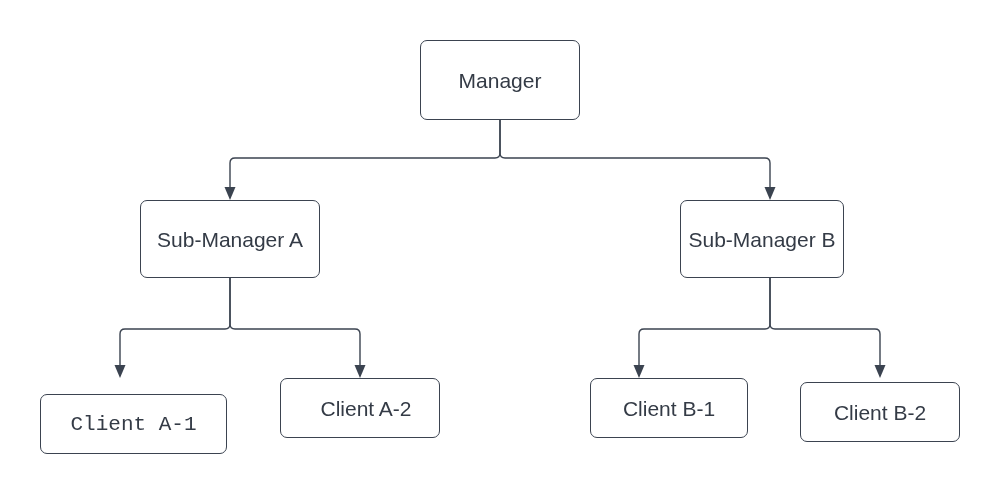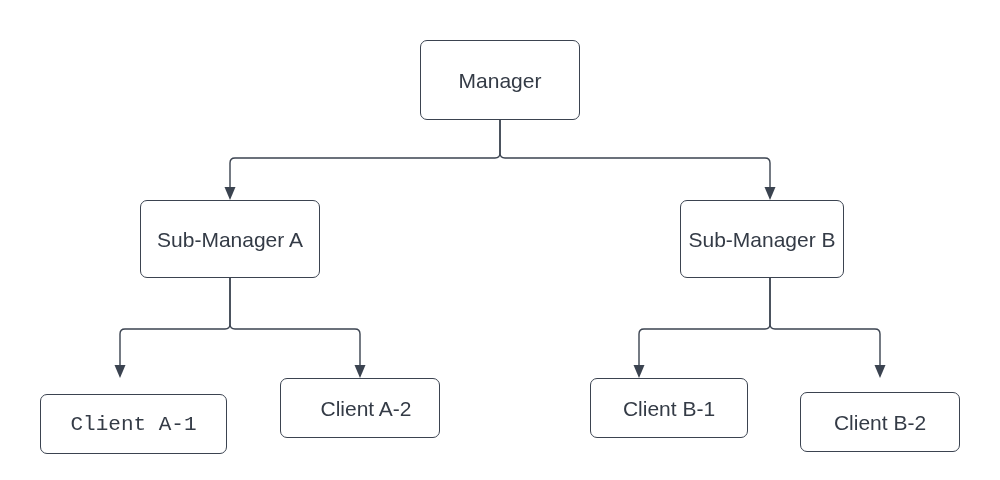--- a/index.html
+++ b/index.html
@@ -42,21 +42,21 @@
     font-size: 21px;
     line-height: 1;
     white-space: nowrap;
   }
   .n-manager { left: 420px; top: 40px;  width: 160px; height: 80px; }
   .n-sub-a   { left: 140px; top: 200px; width: 180px; height: 78px; }
   .n-sub-b   { left: 680px; top: 200px; width: 164px; height: 78px; }
   .n-a1      { left: 40px;  top: 394px; width: 187px; height: 60px; font-family: Liberation Mono, monospace; }
   .n-a2      { left: 280px; top: 378px; width: 160px; height: 60px; padding-left: 12px; }
   .n-b1      { left: 560px; top: 378px; width: 158px; height: 60px; margin-left: 30px; }
-  .n-b2      { left: 800px; top: 392px; width: 160px; height: 60px; }
+  .n-b2      { left: 800px; top: 382px; width: 160px; height: 60px; }
 </style>
 </head>
 <body>
 
 <div class="canvas">
 
   <svg class="connector-layer" viewBox="0 0 1000 480" xmlns="http://www.w3.org/2000/svg" aria-hidden="true">
 
     <path class="edge" d="M500,120 L500,153 Q500,158 495,158 L235,158 Q230,158 230,163 L230,188"></path>
     <polygon class="arrow" points="230,200 224.5,187 235.5,187"></polygon>

